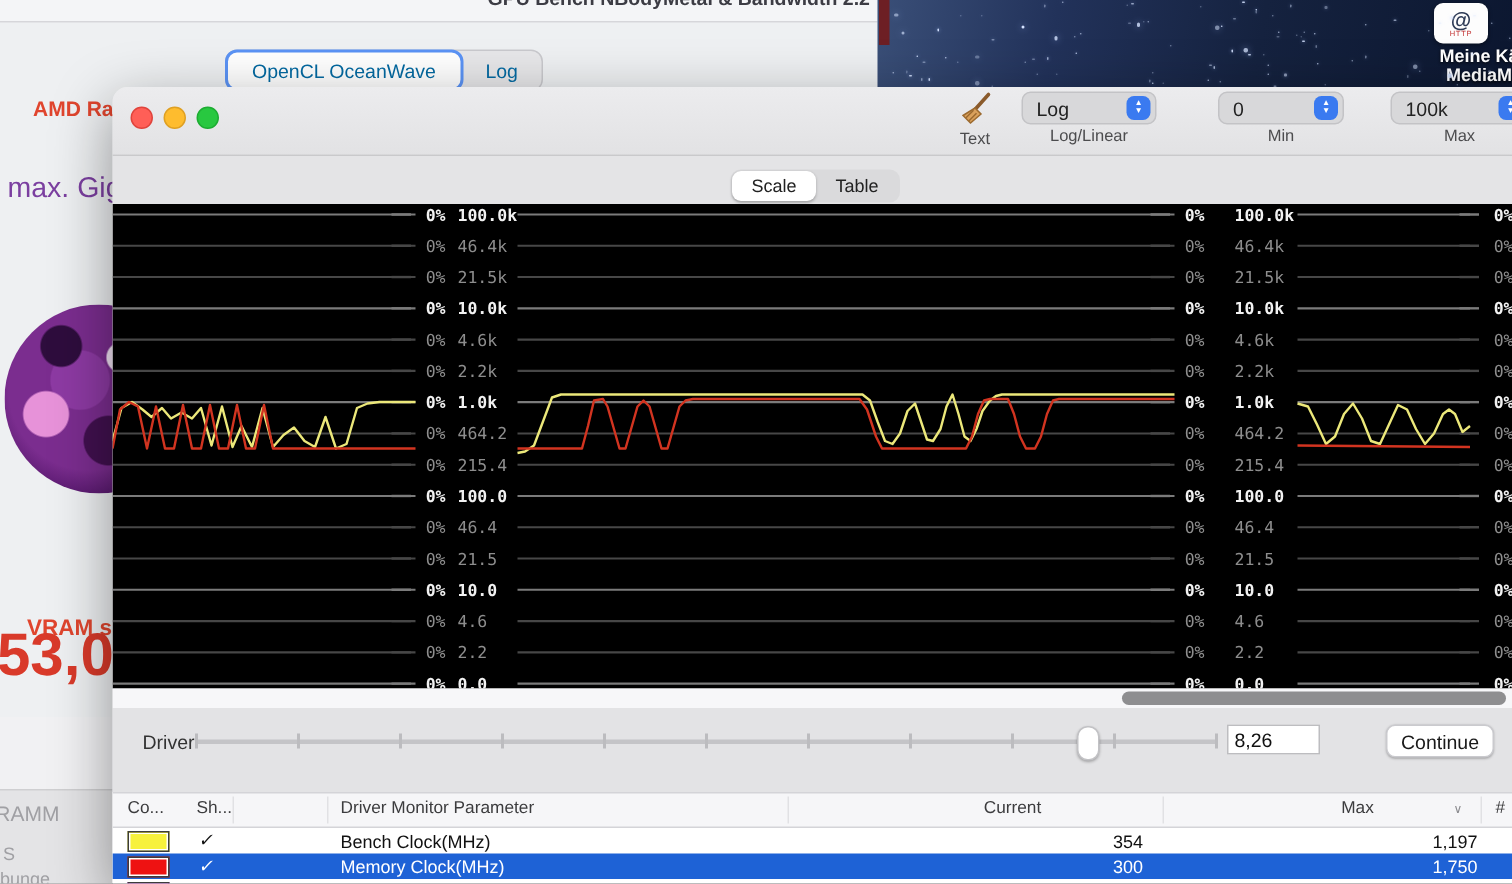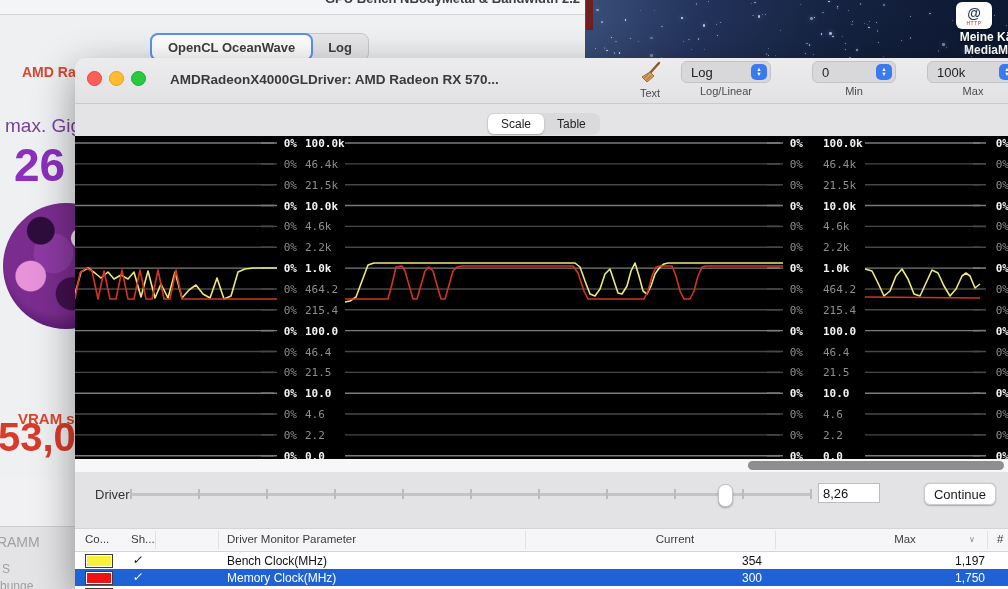--- a/index.html
+++ b/index.html
@@ -4,21 +4,21 @@
 <style>
   html,body{margin:0;padding:0;}
   body{width:1008px;height:589px;overflow:hidden;position:relative;
        font-family:"Liberation Sans",sans-serif;background:#eef0f2;-webkit-font-smoothing:antialiased;}
   
   .bg-window{position:absolute;left:0;top:0;width:585px;height:480px;background:#eef0f2;}
   .bg-topstrip{position:absolute;left:0;top:0;width:585px;height:14px;background:#f4f5f7;border-bottom:1px solid #d6d6da;}
   .bg-toptitle{position:absolute;left:325px;top:-9px;font-size:13px;font-weight:bold;color:#3c3c44;white-space:nowrap;}
   .bg-tabs{position:absolute;left:150px;top:33px;height:26px;display:flex;align-items:stretch;
            background:#e7e7e9;border:1px solid #c9c9cd;border-radius:8px;}
-  .bg-tab{padding:0 16px;display:flex;align-items:center;font-size:13px;font-weight:700;color:#404040;border-radius:8px;}
+  .bg-tab{padding:0 16px;display:flex;align-items:center;font-size:13px;font-weight:400;color:#0369a1;border-radius:8px;}
   .bg-tab.sel{background:#fff;border:2px solid #5b93f5;margin:-1px;}
   .bg-stat-red{position:absolute;color:#e0452e;font-weight:600;white-space:nowrap;}
   .bg-stat-purple{position:absolute;color:#7b3fa0;white-space:nowrap;}
   .bg-bignum-purple{position:absolute;color:#8a2fc0;font-weight:bold;font-size:46px;white-space:nowrap;}
   .bg-bignum-red{position:absolute;color:#d93a2a;font-weight:bold;font-size:40px;white-space:nowrap;}
   .sphere{position:absolute;left:3px;top:203px;width:126px;height:126px;border-radius:50%;
     background:
       radial-gradient(circle at 62% 28%, #f3e3f6 0 8%, transparent 9%),
       radial-gradient(circle at 30% 22%, #2e0d3d 0 10%, transparent 11%),
       radial-gradient(circle at 22% 58%, #e792d9 0 12%, transparent 13%),
@@ -94,21 +94,20 @@
 <div class="bg-window">
   <div class="bg-topstrip">
     <div class="bg-toptitle">GPU Bench NBodyMetal &amp; Bandwidth 2.2</div>
   </div>
   <div class="bg-tabs">
     <div class="bg-tab sel">OpenCL OceanWave</div>
     <div class="bg-tab">Log</div>
   </div>
   <div class="bg-stat-red" style="left:22px;top:64px;font-size:14px;">AMD Ra</div>
   <div class="bg-stat-purple" style="left:5px;top:115px;font-size:19px;">max. Gig</div>
-  <div class="bg-bignum-purple" style="left:14px;top:138px;">26</div>
   <div class="sphere"></div>
   <div class="bg-stat-red" style="left:18px;top:410px;font-size:15px;">VRAM s</div>
   <div class="bg-bignum-red" style="left:-2px;top:415px;">53,00</div>
 </div>
 
 <div class="bottom-left">
   <div class="bl-panel">
     <div class="bl-frag" style="left:-14px;top:7px;font-size:14px;">GRAMM</div>
     <div class="bl-frag" style="left:2px;top:35px;font-size:12px;">S</div>
     <div class="bl-frag" style="left:0px;top:52px;font-size:12px;">bunge</div>
@@ -217,21 +216,20 @@
     <i style="position: absolute; left: 57.5607%; top: 1.70323%; width: 1.3px; height: 1.3px; border-radius: 50%; background: rgb(213, 227, 255); opacity: 0.87; box-shadow: rgba(170, 195, 255, 0.8) 0px 0px 2.6px;"></i>
   </div>
 
 <div class="window">
   <div class="titlebar">
     <div class="lights">
       <div class="light l-red"></div>
       <div class="light l-yellow"></div>
       <div class="light l-green"></div>
     </div>
-    <div class="win-title">AMDRadeonX4000GLDriver: AMD Radeon RX 570...</div>
 
 
     <div class="tb-item" style="left:557px;width:36px;">
       <svg width="24" height="24" viewBox="0 0 24 24">
         <path d="M21 2 L12 12" stroke="#8a5a2b" stroke-width="2.4" stroke-linecap="round"></path>
         <path d="M12 11 L16 15 L9 21 L4 16 Z" fill="#d9a05b" stroke="#9c6a2f" stroke-width="1"></path>
         <path d="M6 17.5 L11 12.5 M8 19.5 L13 14.5" stroke="#9c6a2f" stroke-width="1"></path>
       </svg>
       <div class="tb-label">Text</div>
     </div>

